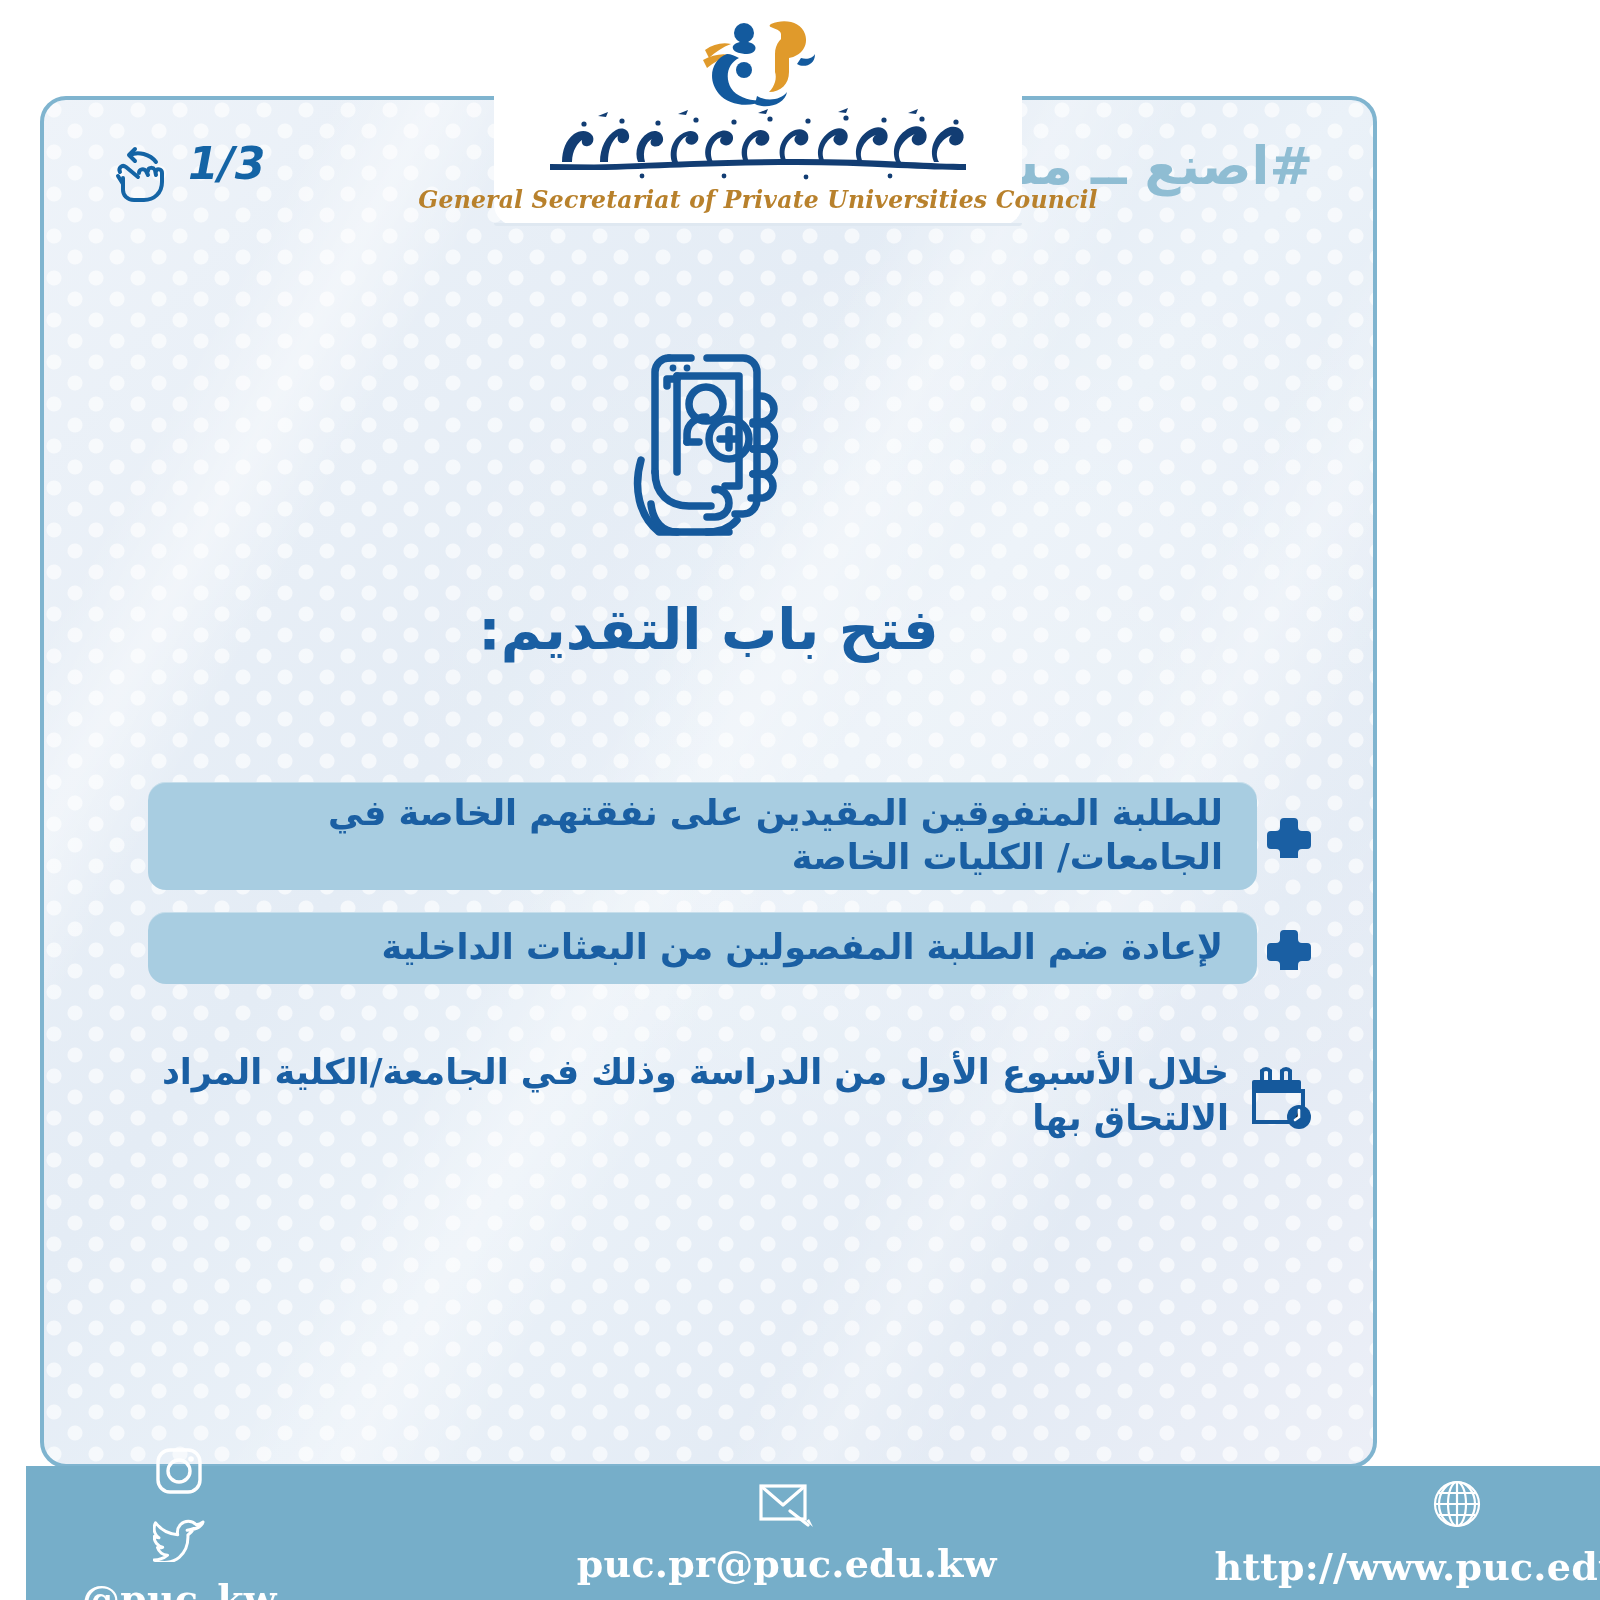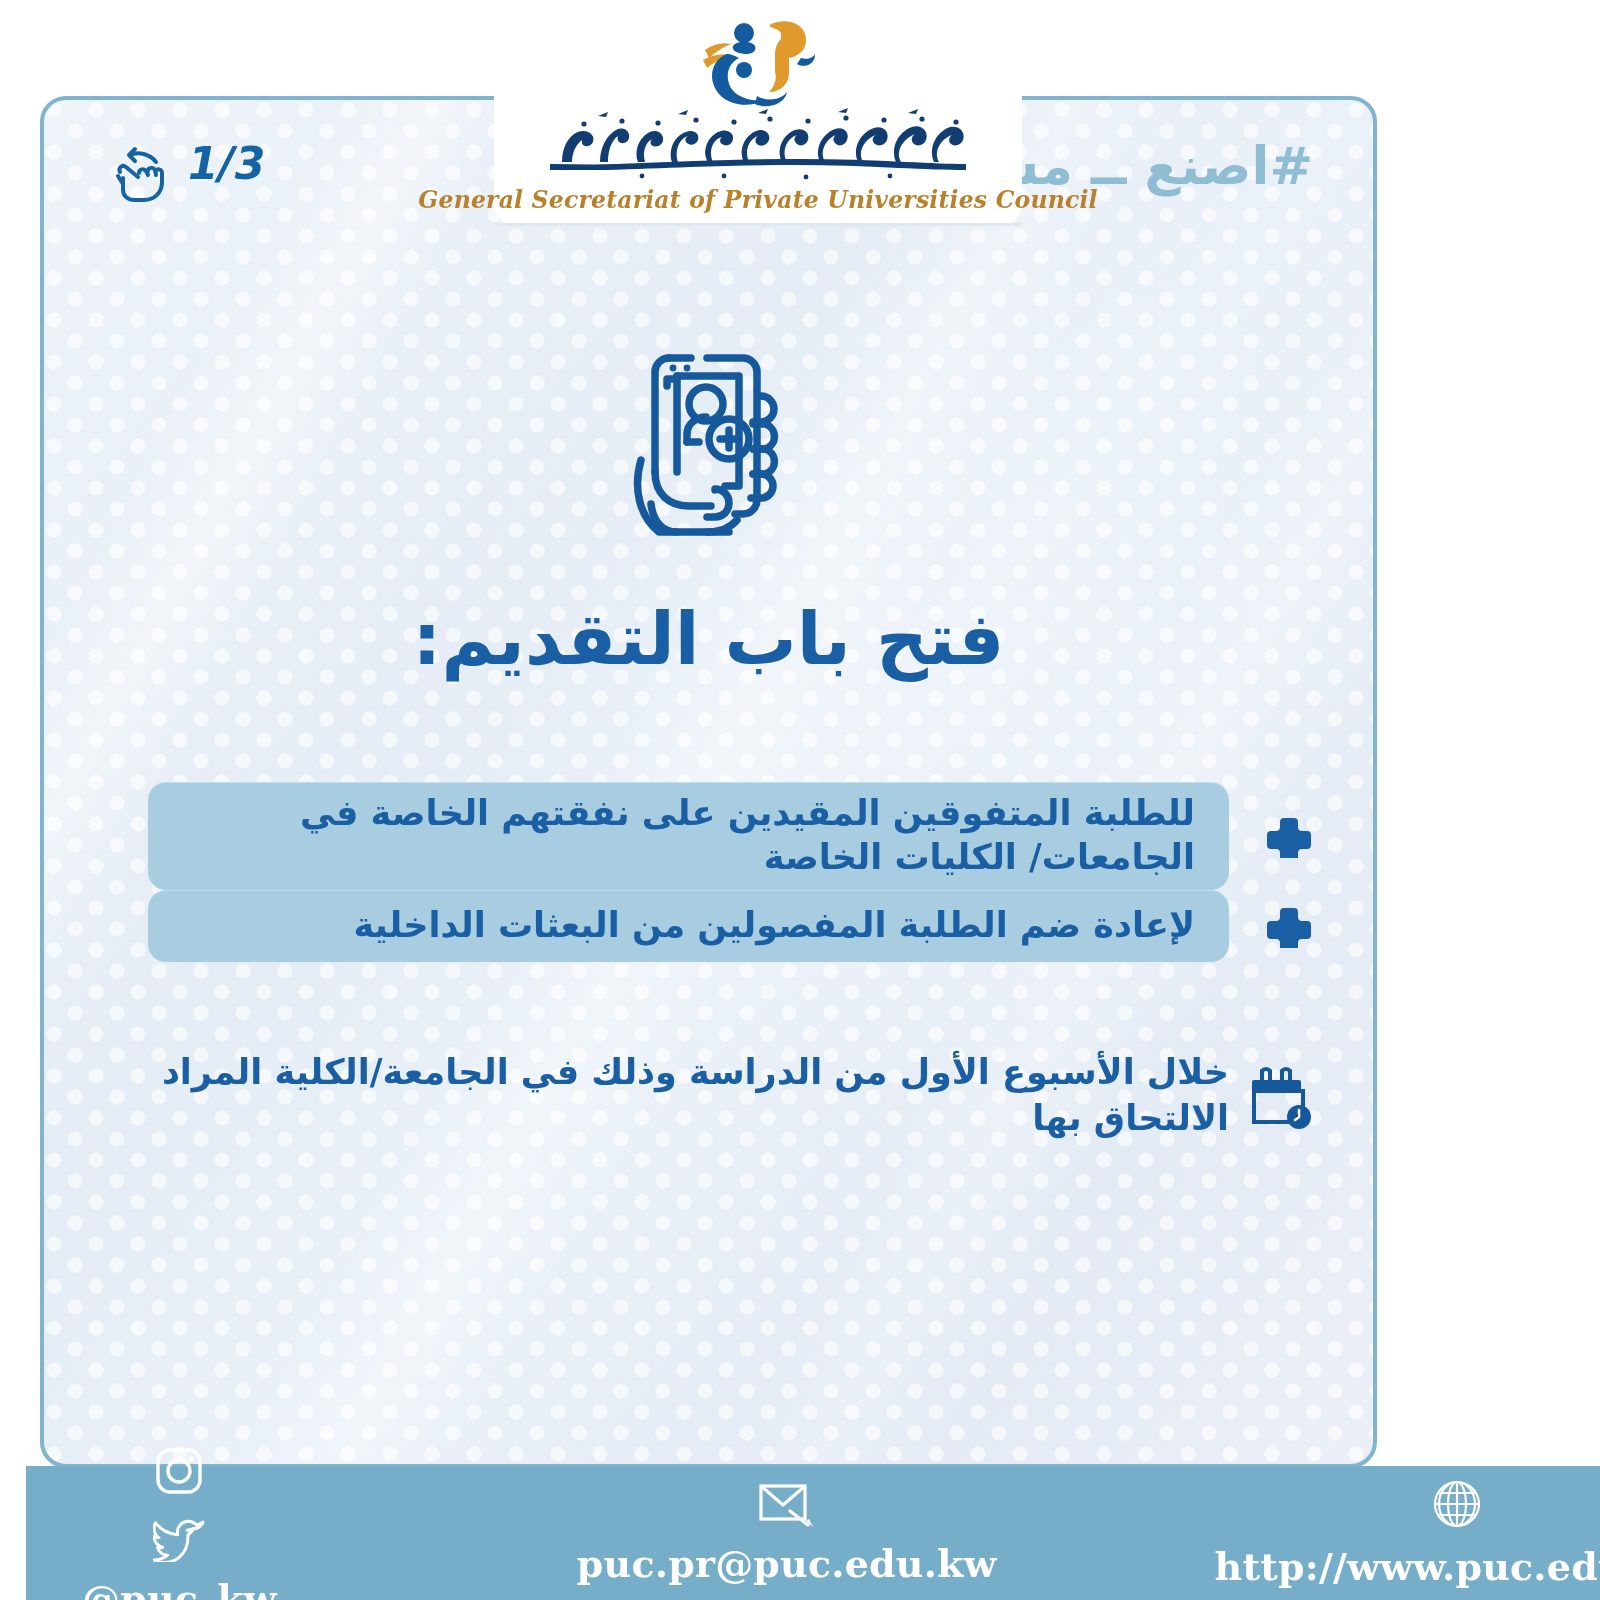--- a/index.html
+++ b/index.html
@@ -140,41 +140,42 @@
     z-index: 4;
   }
   .hero-icon { width: 196px; height: 226px; display: block; }
 
   
   .headline {
     position: absolute;
     left: 0; right: 0;
     top: 498px;
     text-align: center;
-    font-size: 72px;
+    font-size: 56px;
     font-weight: bold;
     color: #1a5fa3;
     line-height: 1.14;
     z-index: 4;
     direction: rtl;
   }
 
   
   .bullets {
     position: absolute;
     left: 104px;
     right: 62px;
     top: 682px;
     z-index: 4;
   }
   .bullet-row {
     display: flex;
     flex-direction: row;
     align-items: center;
-    gap: 38px;
+    gap: 10px;
+    margin-bottom: 22px;
     direction: rtl;
   }
   .plus-icon { width: 44px; height: 44px; flex: 0 0 44px; display: block; }
   .pill {
     flex: 1 1 auto;
     background: #a8cde1;
     border-radius: 18px;
     min-height: 72px;
     display: flex;
     align-items: center;

